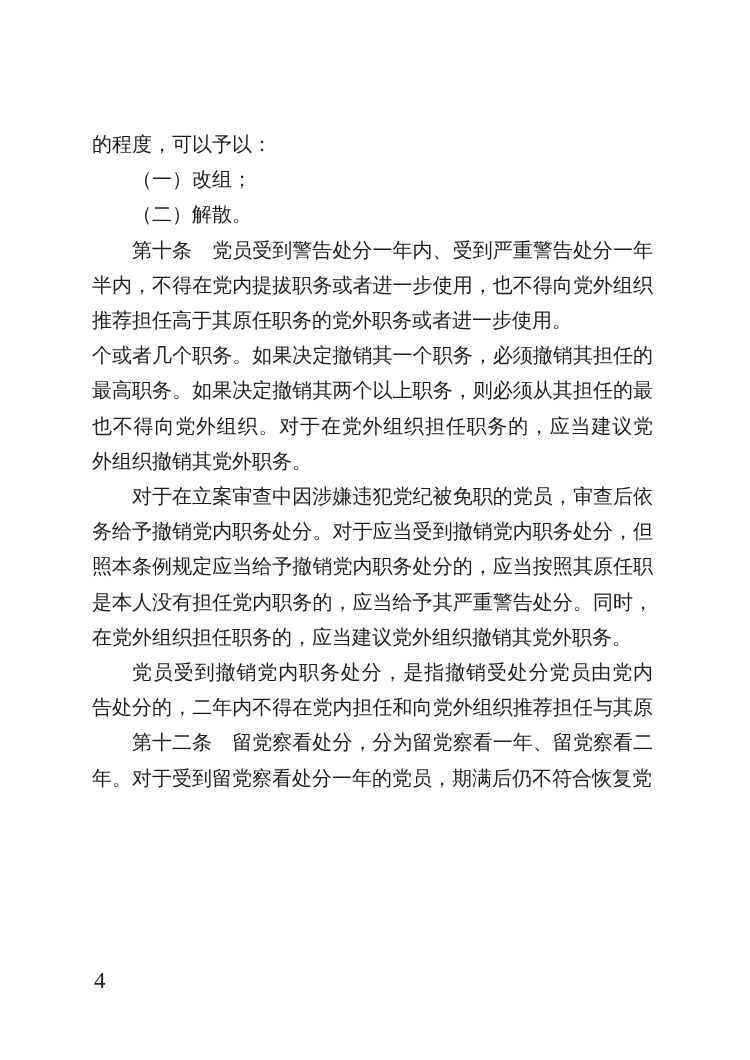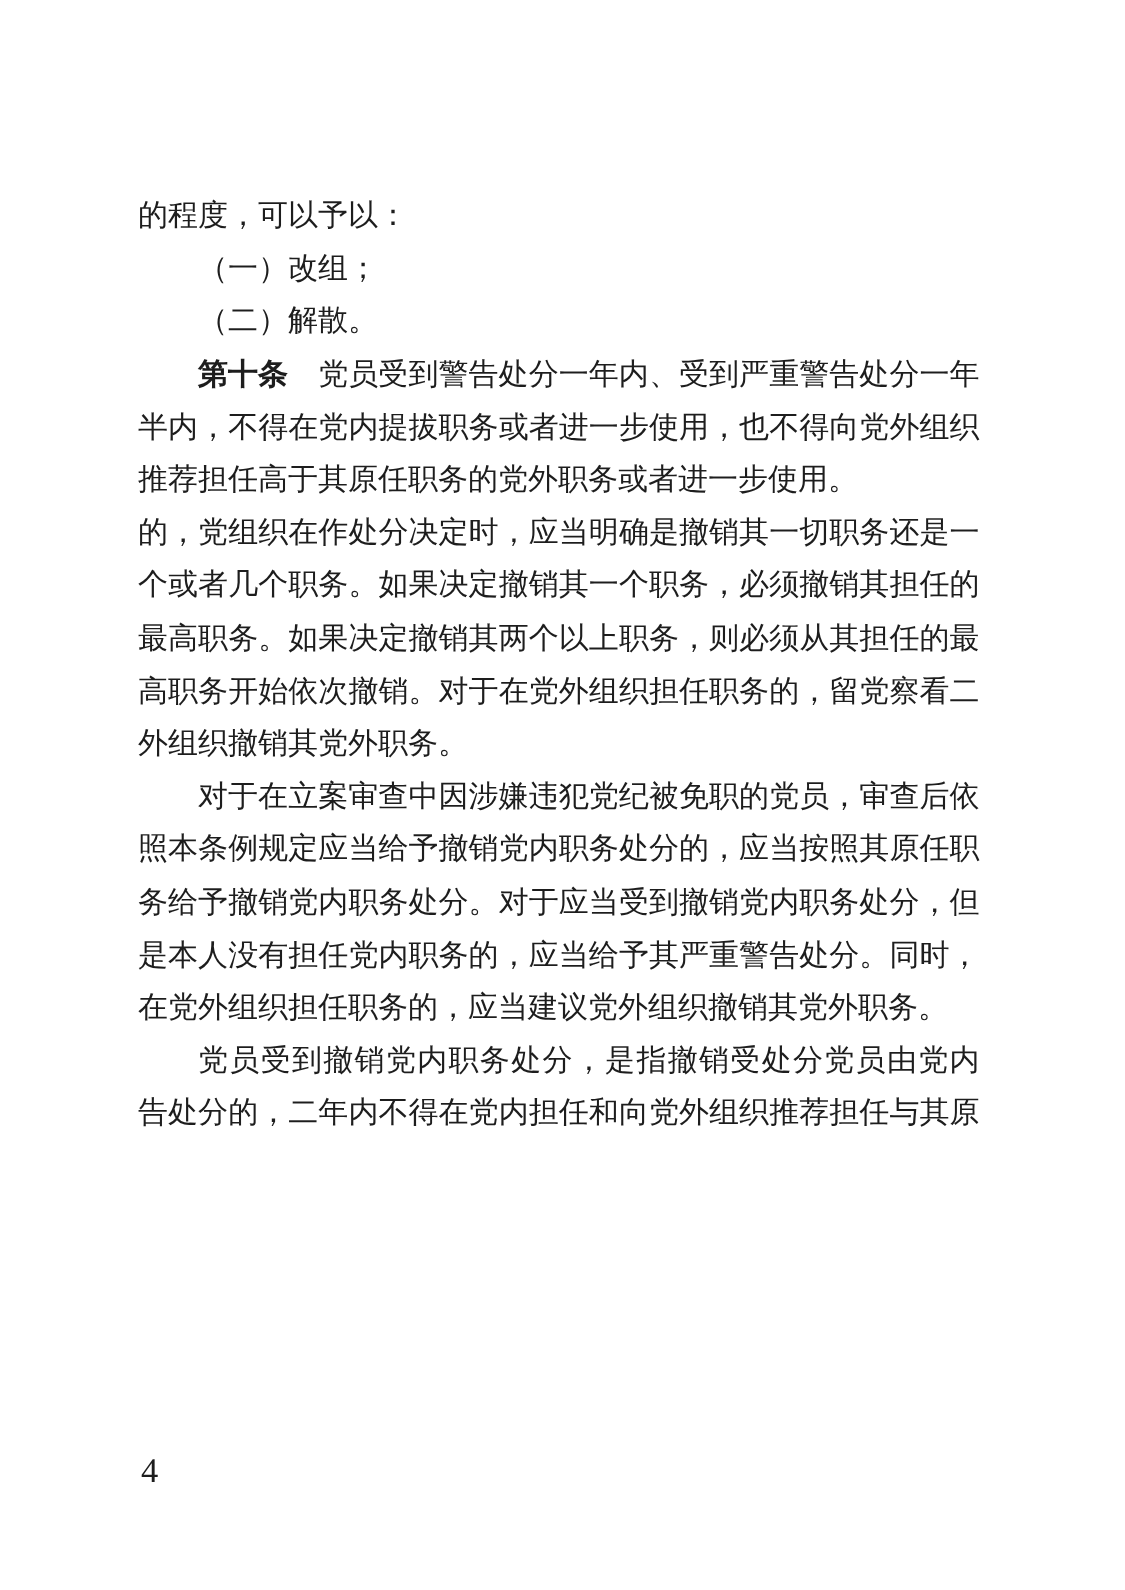--- a/index.html
+++ b/index.html
@@ -29,21 +29,21 @@
   .line {
     white-space: nowrap;
     text-align: left;
   }
   .line.j {
     text-align: justify;
     text-align-last: justify;
     white-space: normal;
   }
   .line.ind { text-indent: 2em; }
-  .line b, .line .term { font-weight: 700; }
+  .line b, .line .term { font-weight: 400; }
   .page-number {
     position: absolute;
     left: 94px;
     top: 969px;
     font-size: 23px;
     line-height: 24px;
     color: var(--ink, #1d1d1d);
     font-family: "Liberation Serif", "DejaVu Serif", serif;
   }
 </style>
@@ -60,32 +60,35 @@
       </div>
       <div class="para">
         <div class="line ind"><span>（二）解散。</span></div>
       </div>
       <div class="para">
         <div class="line j ind"><b>第十条</b><span>　党员受到警告处分一年内、受到严重警告处分一年</span></div>
         <div class="line j"><span>半内，不得在党内提拔职务或者进一步使用，也不得向党外组织</span></div>
         <div class="line"><span>推荐担任高于其原任职务的党外职务或者进一步使用。</span></div>
       </div>
       <div class="para">
-        <div class="line j"><span>的，党组织在作处分决定时，应当明确是撤销其一切职务还是一</span></div>
         <div class="line j"><span>个或者几个职务。如果决定撤销其一个职务，必须撤销其担任的</span></div>
         <div class="line j"><span>最高职务。如果决定撤销其两个以上职务，则必须从其担任的最</span></div>
-        <div class="line j"><span>高职务开始依次撤销。对于在党外组织担任职务的，留党察看二</span></div>
+        <div class="line j"><span>也不得向党外组织。对于在党外组织担任职务的，应当建议党</span></div>
         <div class="line"><span>外组织撤销其党外职务。</span></div>
       </div>
       <div class="para">
         <div class="line j ind"><span>对于在立案审查中因涉嫌违犯党纪被免职的党员，审查后依</span></div>
+        <div class="line j"><span>务给予撤销党内职务处分。对于应当受到撤销党内职务处分，但</span></div>
         <div class="line j"><span>照本条例规定应当给予撤销党内职务处分的，应当按照其原任职</span></div>
-        <div class="line j"><span>务给予撤销党内职务处分。对于应当受到撤销党内职务处分，但</span></div>
         <div class="line j"><span>是本人没有担任党内职务的，应当给予其严重警告处分。同时，</span></div>
         <div class="line"><span>在党外组织担任职务的，应当建议党外组织撤销其党外职务。</span></div>
       </div>
       <div class="para">
         <div class="line j ind"><span>党员受到撤销党内职务处分，是指撤销受处分党员由党内</span></div>
         <div class="line j"><span>告处分的，二年内不得在党内担任和向党外组织推荐担任与其原</span></div>
       </div>
+      <div class="para">
+        <div class="line j ind"><b>第十二条</b><span>　留党察看处分，分为留党察看一年、留党察看二</span></div>
+        <div class="line"><span>年。对于受到留党察看处分一年的党员，期满后仍不符合恢复党</span></div>
+      </div>
     </div>
   <div class="page-number">4</div>
 </div>
 
 </body></html>

